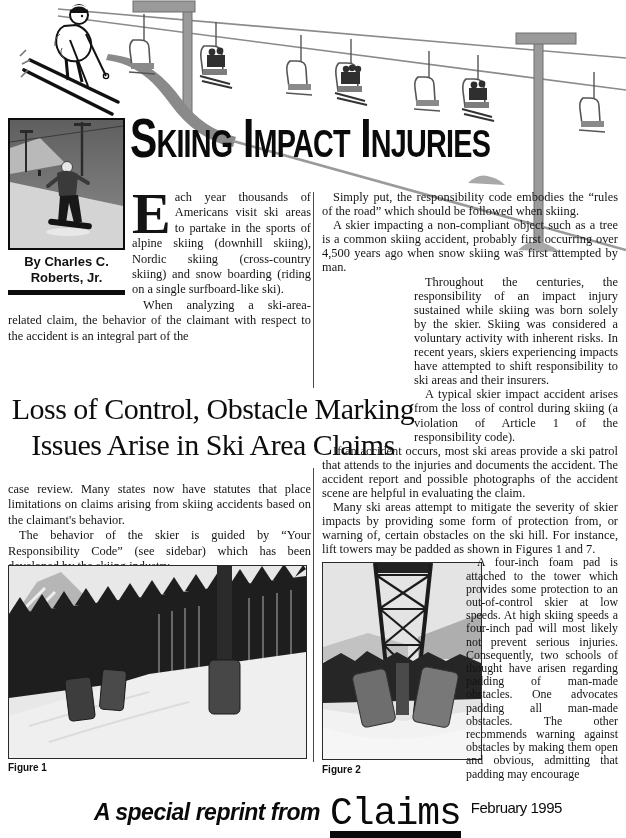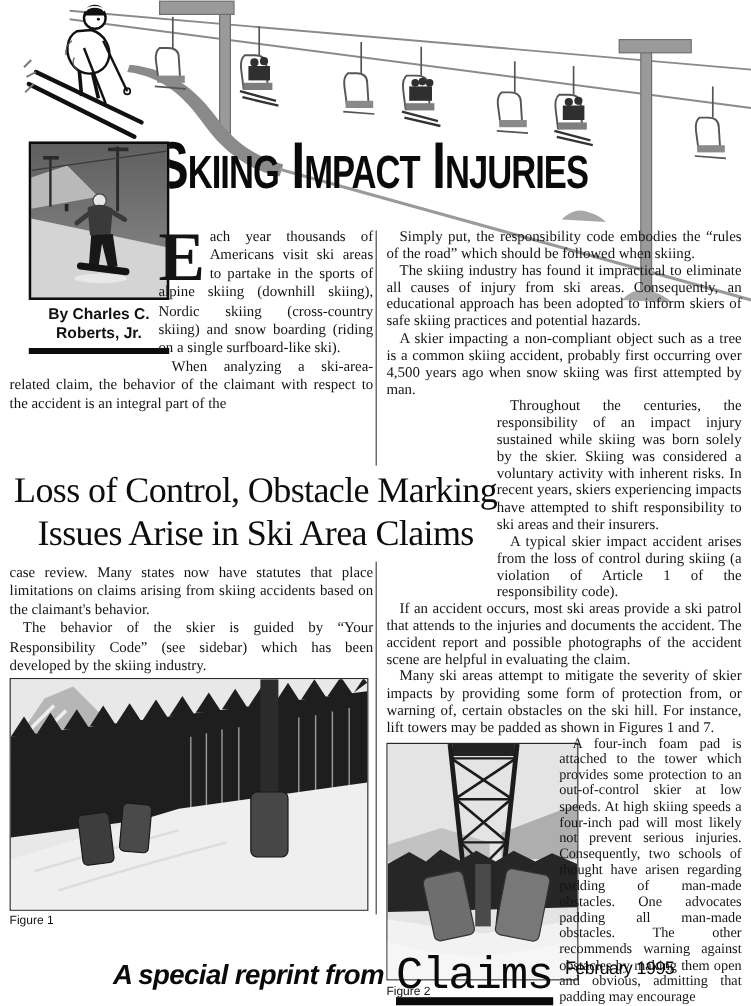--- a/index.html
+++ b/index.html
@@ -6,47 +6,47 @@
   .page{position:relative;width:626px;height:838px;background:#fff;overflow:hidden;
         font-family:"Liberation Serif",serif;color:#141414;}
   
   .lift-art{position:absolute;left:0;top:0;width:626px;height:260px;}
   
   .title{position:absolute;left:130px;top:106px;width:496px;white-space:nowrap;
          font-family:"Liberation Sans",sans-serif;font-weight:bold;
          font-variant:small-caps;font-size:51px;letter-spacing:-1px;
          transform:scaleX(.80) scaleY(1.08);transform-origin:left top;color:#0a0a0a;}
   
-  .photo-card{position:absolute;left:24px;top:118px;width:117px;}
+  .photo-card{position:absolute;left:8px;top:118px;width:117px;}
   .photo-frame{border:2px solid #0c0c0c;width:113px;height:128px;overflow:hidden;background:#777;}
   .byline{font-family:"Liberation Sans",sans-serif;font-weight:bold;font-size:13px;
           line-height:16px;text-align:center;padding:4px 0 4px 0;color:#111;}
   .byline-bar{height:5px;background:#0c0c0c;}
   
   .bodycol{position:absolute;font-size:12.4px;line-height:15.4px;text-align:justify;}
   .bodycol p{margin:0;}
   .bodycol p.ind{text-indent:11px;}
   .col-left{left:8px;top:190px;width:303px;}
-  .col-left2{left:8px;top:470px;width:303px;}
+  .col-left2{left:8px;top:482px;width:303px;}
   .col-right{left:322px;top:190px;width:296px;line-height:14.1px;}
   .photo-spacer{float:left;width:124px;height:112px;}
   .dropcap{float:left;font-size:58px;line-height:45px;padding:1px 4px 0 0;font-weight:bold;}
   .pq-spacer{float:left;width:92px;height:99px;margin-top:57px;}
   
   .pullquote{position:absolute;left:2px;top:391px;width:422px;text-align:center;
              font-size:30px;line-height:36px;color:#0d0d0d;
              letter-spacing:-.5px;}
   
   .divider{position:absolute;width:1px;background:#4a4a4a;}
   .div-a{left:313px;top:192px;height:196px;}
   .div-b{left:313px;top:468px;height:294px;}
   
   .figure1{position:absolute;left:8px;top:565px;width:299px;}
   .figframe{border:1px solid #2a2a2a;display:block;}
-  .figcap{font-family:"Liberation Sans",sans-serif;font-weight:normal;font-size:10px;
+  .figcap{font-family:"Liberation Sans",sans-serif;font-weight:bold;font-size:10px;
           margin-top:3px;color:#111;}
   .fig2-float{float:left;width:136px;margin:6px 8px 0 0;}
   .narrowp{font-size:11.9px;line-height:13.2px;}
   
   .footer{position:absolute;left:0;top:799px;width:626px;display:flex;
           justify-content:center;align-items:flex-start;
           font-family:"Liberation Sans",sans-serif;color:#0a0a0a;padding-left:15px;}
   .foot-prefix{font-weight:bold;font-style:italic;font-size:23px;letter-spacing:-.5px;}
   .claims-wrap{margin:0 10px;display:inline-block;text-align:center;}
   .claims-logo{font-family:Liberation Mono, monospace;font-size:38px;line-height:30px;
@@ -208,21 +208,20 @@
   <div class="bodycol col-left2">
     <p>case review. Many states now have statutes that place limitations on claims arising from skiing accidents based on the claimant's behavior.</p>
     <p class="ind">The behavior of the skier is guided by “Your Responsibility Code” (see sidebar) which has been developed by the skiing industry.</p>
   </div>
 
   <div class="divider div-a"></div>
   <div class="divider div-b"></div>
 
   <div class="bodycol col-right">
     <p class="ind">Simply put, the responsibility code embodies the “rules of the road” which should be followed when skiing.</p>
-    <p class="ind">The skiing industry has found it impractical to eliminate all causes of injury from ski areas. Consequently, an educational approach has been adopted to inform skiers of safe skiing practices and potential hazards.</p>
     <p class="ind">A skier impacting a non-compliant object such as a tree is a common skiing accident, probably first occurring over 4,500 years ago when snow skiing was first attempted by man.</p>
     <div class="pq-spacer"></div>
     <p class="ind">Throughout the centuries, the responsibility of an impact injury sustained while skiing was born solely by the skier. Skiing was considered a voluntary activity with inherent risks. In recent years, skiers experiencing impacts have attempted to shift responsibility to ski areas and their insurers.</p>
     <p class="ind">A typical skier impact accident arises from the loss of control during skiing (a violation of Article 1 of the responsibility code).</p>
     <p class="ind">If an accident occurs, most ski areas provide a ski patrol that attends to the injuries and documents the accident. The accident report and possible photographs of the accident scene are helpful in evaluating the claim.</p>
     <p class="ind">Many ski areas attempt to mitigate the severity of skier impacts by providing some form of protection from, or warning of, certain obstacles on the ski hill. For instance, lift towers may be padded as shown in Figures 1 and 7.</p>
 
     <div class="fig2-float">
       <svg class="figframe" width="158" height="196" viewBox="0 0 158 196" xmlns="http://www.w3.org/2000/svg">
         <rect width="158" height="196" fill="#e4e4e4"></rect>

